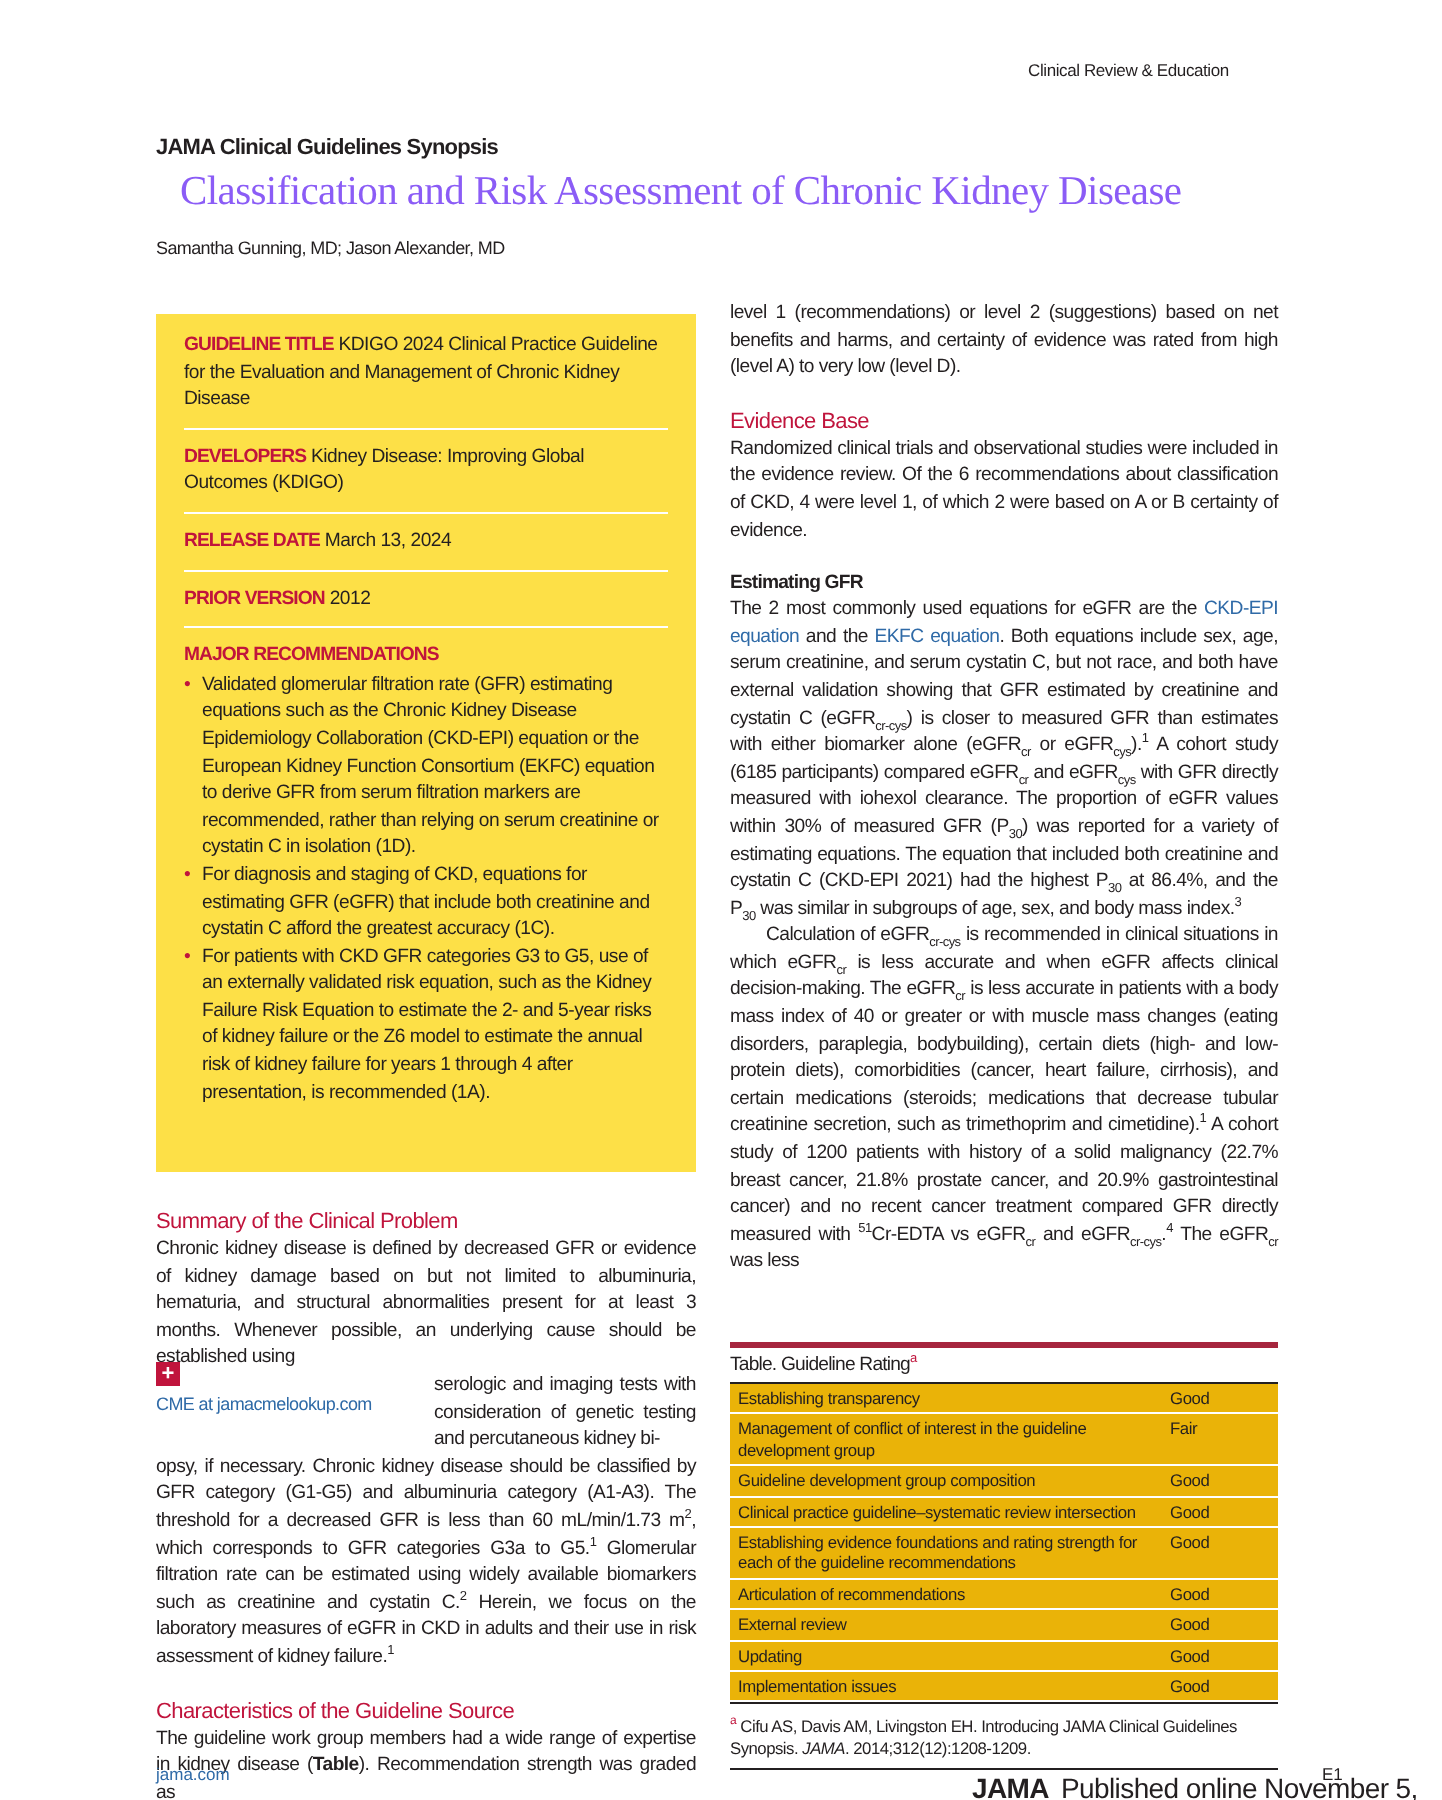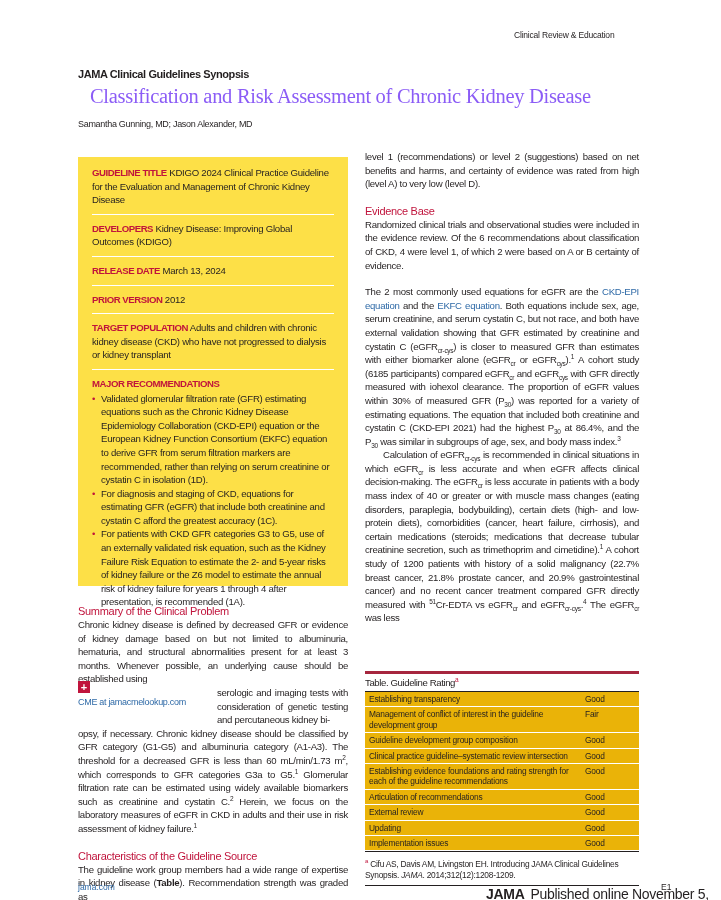--- a/index.html
+++ b/index.html
@@ -68,24 +68,20 @@
   </div>
   <div class="kb-item">
     <span class="kb-label">RELEASE DATE</span>
     <span>March 13, 2024</span>
   </div>
   <div class="kb-item">
     <span class="kb-label">PRIOR VERSION</span>
     <span>2012</span>
   </div>
   <div class="kb-item">
-    <span class="kb-label">TARGET POPULATION</span>
-    <span>Adults and children with chronic kidney disease (CKD) who have not progressed to dialysis or kidney transplant</span>
-  </div>
-  <div class="kb-item">
     <div class="kb-label">MAJOR RECOMMENDATIONS</div>
     <ul class="kb-list">
       <li>Validated glomerular filtration rate (GFR) estimating equations such as the Chronic Kidney Disease Epidemiology Collaboration (CKD-EPI) equation or the European Kidney Function Consortium (EKFC) equation to derive GFR from serum filtration markers are recommended, rather than relying on serum creatinine or cystatin C in isolation (1D).</li>
       <li>For diagnosis and staging of CKD, equations for estimating GFR (eGFR) that include both creatinine and cystatin C afford the greatest accuracy (1C).</li>
       <li>For patients with CKD GFR categories G3 to G5, use of an externally validated risk equation, such as the Kidney Failure Risk Equation to estimate the 2- and 5-year risks of kidney failure or the Z6 model to estimate the annual risk of kidney failure for years 1 through 4 after presentation, is recommended (1A).</li>
     </ul>
   </div>
 </div>
 
 <div class="abs col left-col">
@@ -102,20 +98,21 @@
   <div class="cme-plus">+</div>
   <div class="cme-text"><span>CME at </span><span>jamacmelookup.com</span></div>
 </div>
 
 <div class="abs col right-col">
   <p>level 1 (recommendations) or level 2 (suggestions) based on net benefits and harms, and certainty of evidence was rated from high (level A) to very low (level D).</p>
   <div style="height:13px;"></div>
   <div class="h-red">Evidence Base</div>
   <p>Randomized clinical trials and observational studies were included in the evidence review. Of the 6 recommendations about classification of CKD, 4 were level 1, of which 2 were based on A or B certainty of evidence.</p>
   <div style="height:13px;"></div>
+  <div class="h-bold">Estimating GFR</div>
   <p><span>The 2 most commonly used equations for eGFR are the </span><span class="link">CKD-EPI equation</span><span> and the </span><span class="link">EKFC equation</span><span>. Both equations include sex, age, serum creatinine, and serum cystatin C, but not race, and both have external validation showing that GFR estimated by creatinine and cystatin C (eGFR</span><sub>cr-cys</sub><span>) is closer to measured GFR than estimates with either biomarker alone (eGFR</span><sub>cr</sub><span> or eGFR</span><sub>cys</sub><span>).</span><sup>1</sup><span> A cohort study (6185 participants) compared eGFR</span><sub>cr</sub><span> and eGFR</span><sub>cys</sub><span> with GFR directly measured with iohexol clearance. The proportion of eGFR values within 30% of measured GFR (P</span><sub>30</sub><span>) was reported for a variety of estimating equations. The equation that included both creatinine and cystatin C (CKD-EPI 2021) had the highest P</span><sub>30</sub><span> at 86.4%, and the P</span><sub>30</sub><span> was similar in subgroups of age, sex, and body mass index.</span><sup>3</sup></p>
   <p class="indent"><span>Calculation of eGFR</span><sub>cr-cys</sub><span> is recommended in clinical situations in which eGFR</span><sub>cr</sub><span> is less accurate and when eGFR affects clinical decision-making. The eGFR</span><sub>cr</sub><span> is less accurate in patients with a body mass index of 40 or greater or with muscle mass changes (eating disorders, paraplegia, bodybuilding), certain diets (high- and low-protein diets), comorbidities (cancer, heart failure, cirrhosis), and certain medications (steroids; medications that decrease tubular creatinine secretion, such as trimethoprim and cimetidine).</span><sup>1</sup><span> A cohort study of 1200 patients with history of a solid malignancy (22.7% breast cancer, 21.8% prostate cancer, and 20.9% gastrointestinal cancer) and no recent cancer treatment compared GFR directly measured with </span><sup>51</sup><span>Cr-EDTA vs eGFR</span><sub>cr</sub><span> and eGFR</span><sub>cr-cys</sub><span>.</span><sup>4</sup><span> The eGFR</span><sub>cr</sub><span> was less</span></p>
 </div>
 
 <div class="abs table-wrap">
   <div class="table-topbar"></div>
   <div class="table-title"><span>Table. Guideline Rating</span><sup style="color:#c0143c;">a</sup></div>
   <table>
     <tbody>
       <tr>

